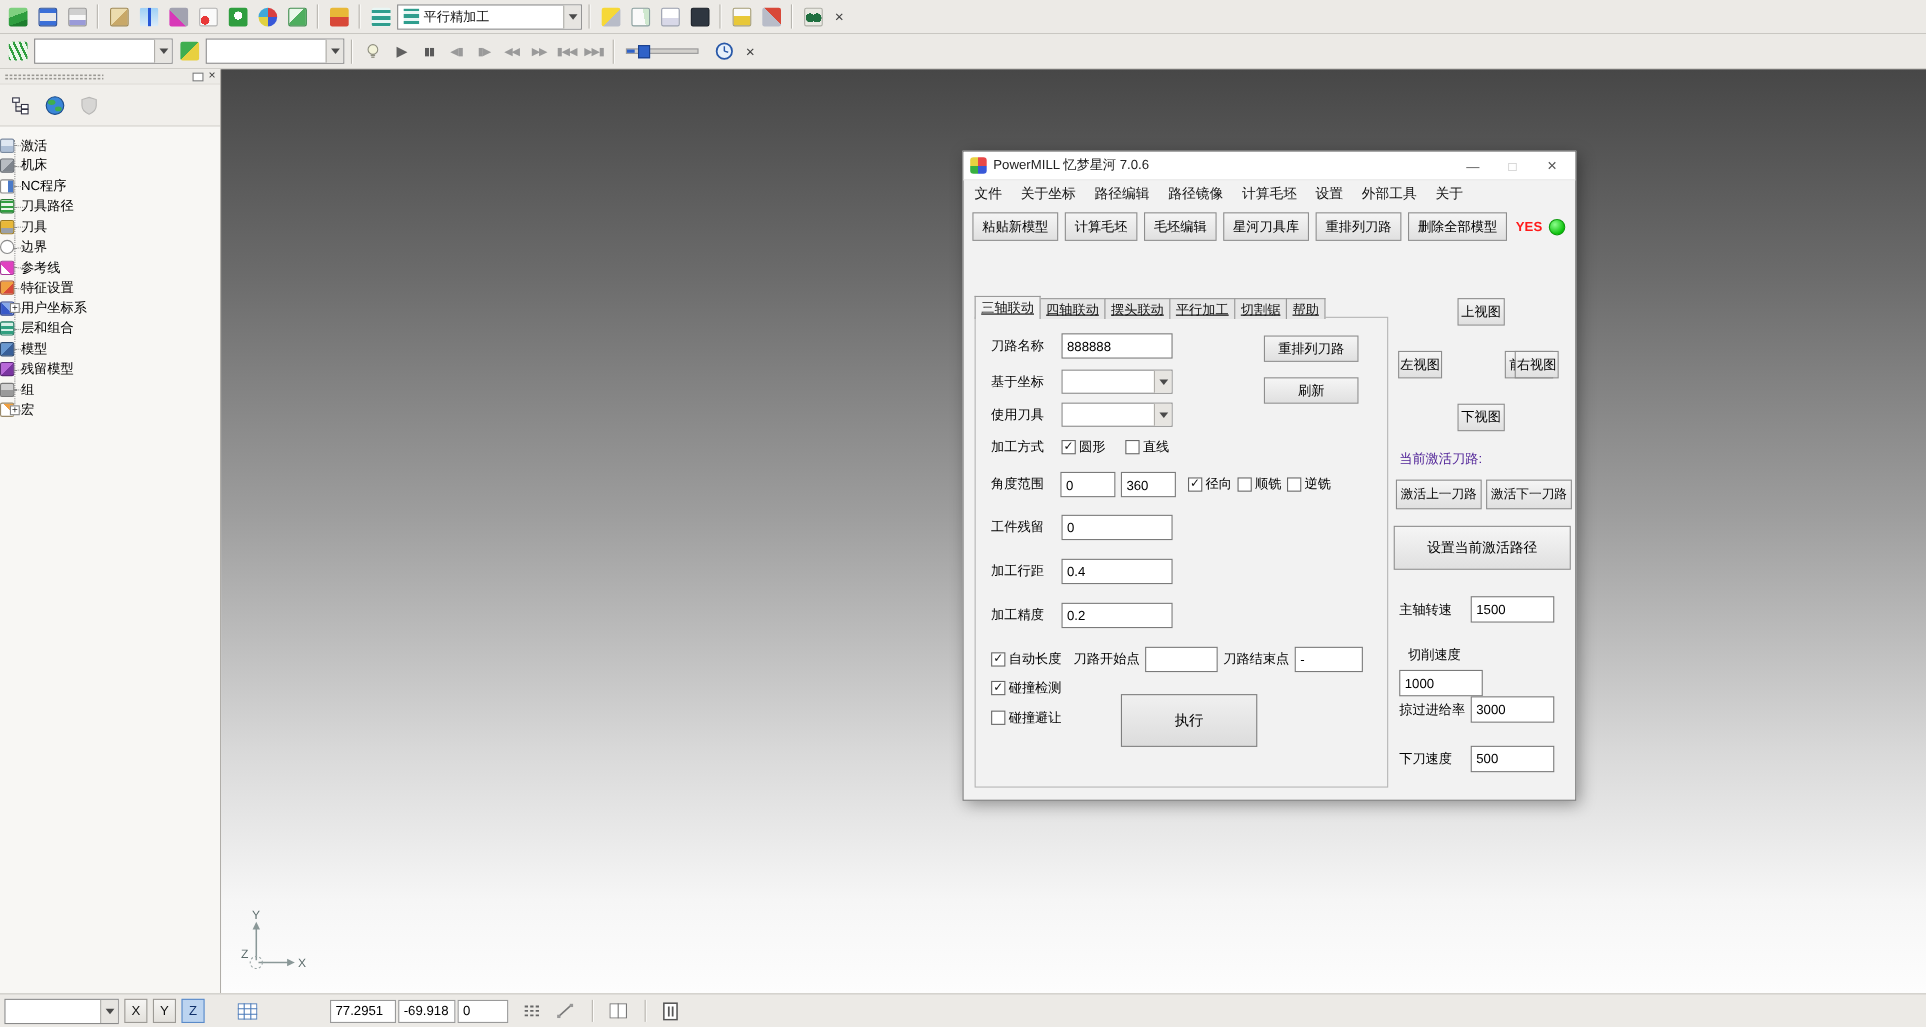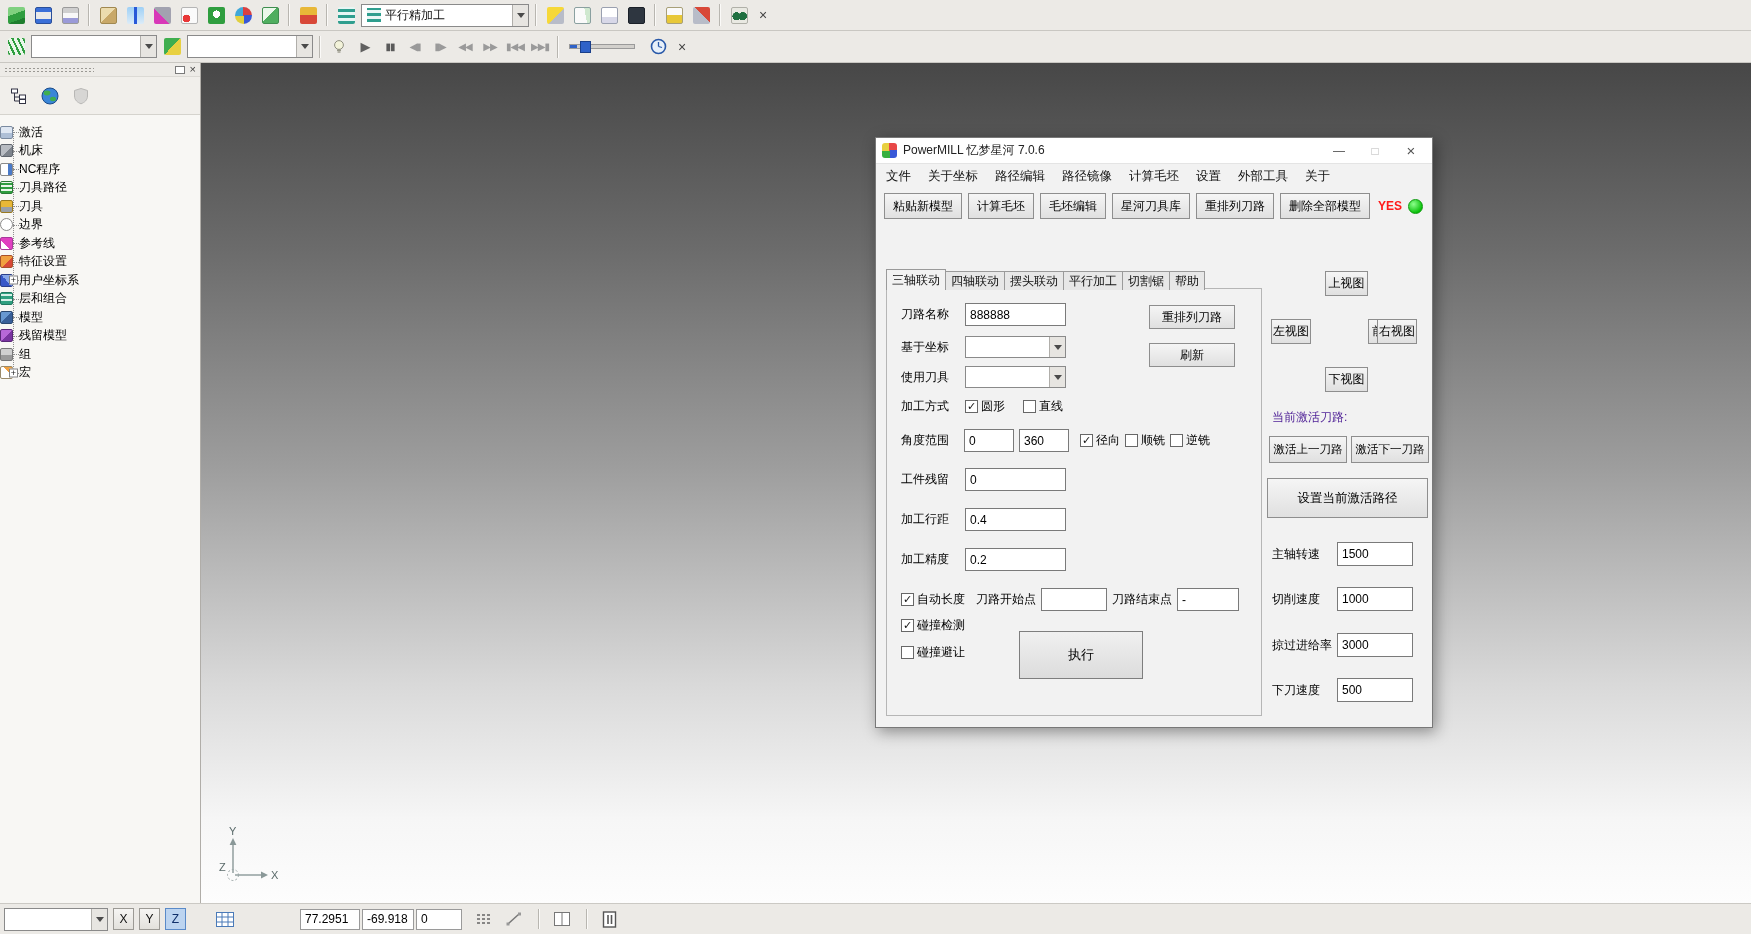--- a/index.html
+++ b/index.html
@@ -97,21 +97,21 @@
   .wbtn.close { font-size:15px; }
   .dlg-menu { height:24px; display:flex; align-items:center; gap:17px; padding:0 10px; font-size:12.5px; color:#111; }
   .dlg-menu span { white-space:nowrap; }
   .btn { background:linear-gradient(#f5f5f5,#e0e0e0); border:1px solid #8e8e8e; font-size:12px; color:#000; display:inline-flex; align-items:center; justify-content:center; white-space:nowrap; }
   .dlg-btnrow { display:flex; align-items:center; gap:6px; padding:0 8px; margin-top:5px; }
   .dlg-btnrow .btn { height:26px; padding:0 8px; }
   .yes { color:#ff1a1a; font-weight:bold; font-size:12px; margin-left:2px; }
   .dot { width:15px; height:15px; border-radius:50%; background:radial-gradient(circle at 35% 32%,#8cff8c,#0ac00a 72%); border:1px solid #0a9a0a; flex:0 0 auto; }
   .conn { color:#ff00ff; font-weight:bold; font-size:12px; margin-left:2px; white-space:nowrap; }
 
-  .dlg-tabs { position:absolute; left:10px; top:131px; display:flex; align-items:flex-end; z-index:3; }
+  .dlg-tabs { position:absolute; left:10px; top:131px; display:flex; align-items:flex-end; z-index:3;text-decoration:underline; }
   .tab { height:19px; padding:0 5px; display:flex; align-items:center; font-size:12px; background:#e7e7e7; border:1px solid #9a9a9a; border-bottom:none; margin-right:-1px; color:#111; }
   .tab.sel { background:#f2f2f2; height:21px; position:relative; z-index:2; }
 
   .dlg-group { position:absolute; left:10px; top:150px; width:376px; height:428px; border:1px solid #b6b6b6; background:#f2f2f2; }
   .g-row { position:absolute; left:14px; display:flex; align-items:center; gap:6px; }
   .flabel { width:58px; white-space:nowrap; color:#000; flex:0 0 auto; }
   .fin { height:23px; border:1px solid #7a7a7a; background:#fff; font-size:12px; font-family:"Liberation Sans",sans-serif; padding:0 4px; color:#000; }
   .fin.w101 { width:101px; }
   .fin.w50 { width:50px; }
   .fcombo { width:101px; height:22px; }
@@ -133,21 +133,21 @@
   .b-viewfront { left:448px; top:181px; width:44px; height:25px;margin-left:44px; }
   .b-viewright { left:501px; top:181px; width:40px; height:25px; }
   .b-viewbot { left:449px; top:229px; width:43px; height:25px; }
   .lbl-active { position:absolute; left:396px; top:271px; font-size:12px; color:#4c1d95; white-space:nowrap; }
   .b-prev { left:393px; top:298px; width:78px; height:27px; font-size:11.5px; }
   .b-next { left:475px; top:298px; width:78px; height:27px; font-size:11.5px; }
   .b-setactive { left:391px; top:340px; width:161px; height:40px; font-size:12.5px; }
   .srow { position:absolute; left:396px; display:flex; align-items:center; gap:5px; }
   .srow .slbl { width:60px; white-space:nowrap; flex:0 0 auto; }
   .srow .fin { width:76px; height:24px; }
-  .sp1 { top:404px; } .sp2 { top:449px; } .sp3 { top:495px; } .sp4 { top:540px; }
+  .sp1 { top:404px; } .sp2 { top:449px;flex-direction:column; } .sp3 { top:495px; } .sp4 { top:540px; }
 
   
   .sbar { position:absolute; left:0; right:0; bottom:0; height:31px; background:#eceae6; border-top:1px solid #cbc9c4; display:flex; align-items:center; padding:0 4px; }
   .sb-combo { width:104px; height:23px; }
   .axbtn { width:21px; height:22px; border:1px solid #9c9a95; background:linear-gradient(#f6f5f3,#e3e1dc); font-size:12px; display:flex; align-items:center; justify-content:center; color:#111; margin-left:5px; }
   .axbtn.on { background:#bcd4f0; border-color:#5a8ac8; color:#10306a; }
   .sb-gridbtn { margin-left:26px; width:26px; height:24px; display:flex; align-items:center; justify-content:center; border:1px solid transparent; }
   .sfield { height:21px; border:1px solid #9a9a9a; background:#fff; font-size:12px; display:flex; align-items:center; padding:0 4px; color:#000; margin-left:2px; }
   .sf1 { width:60px; margin-left:62px; } .sf2 { width:52px; } .sf3 { width:46px; }
   .sb-icon { margin-left:14px; display:flex; align-items:center; justify-content:center; }

